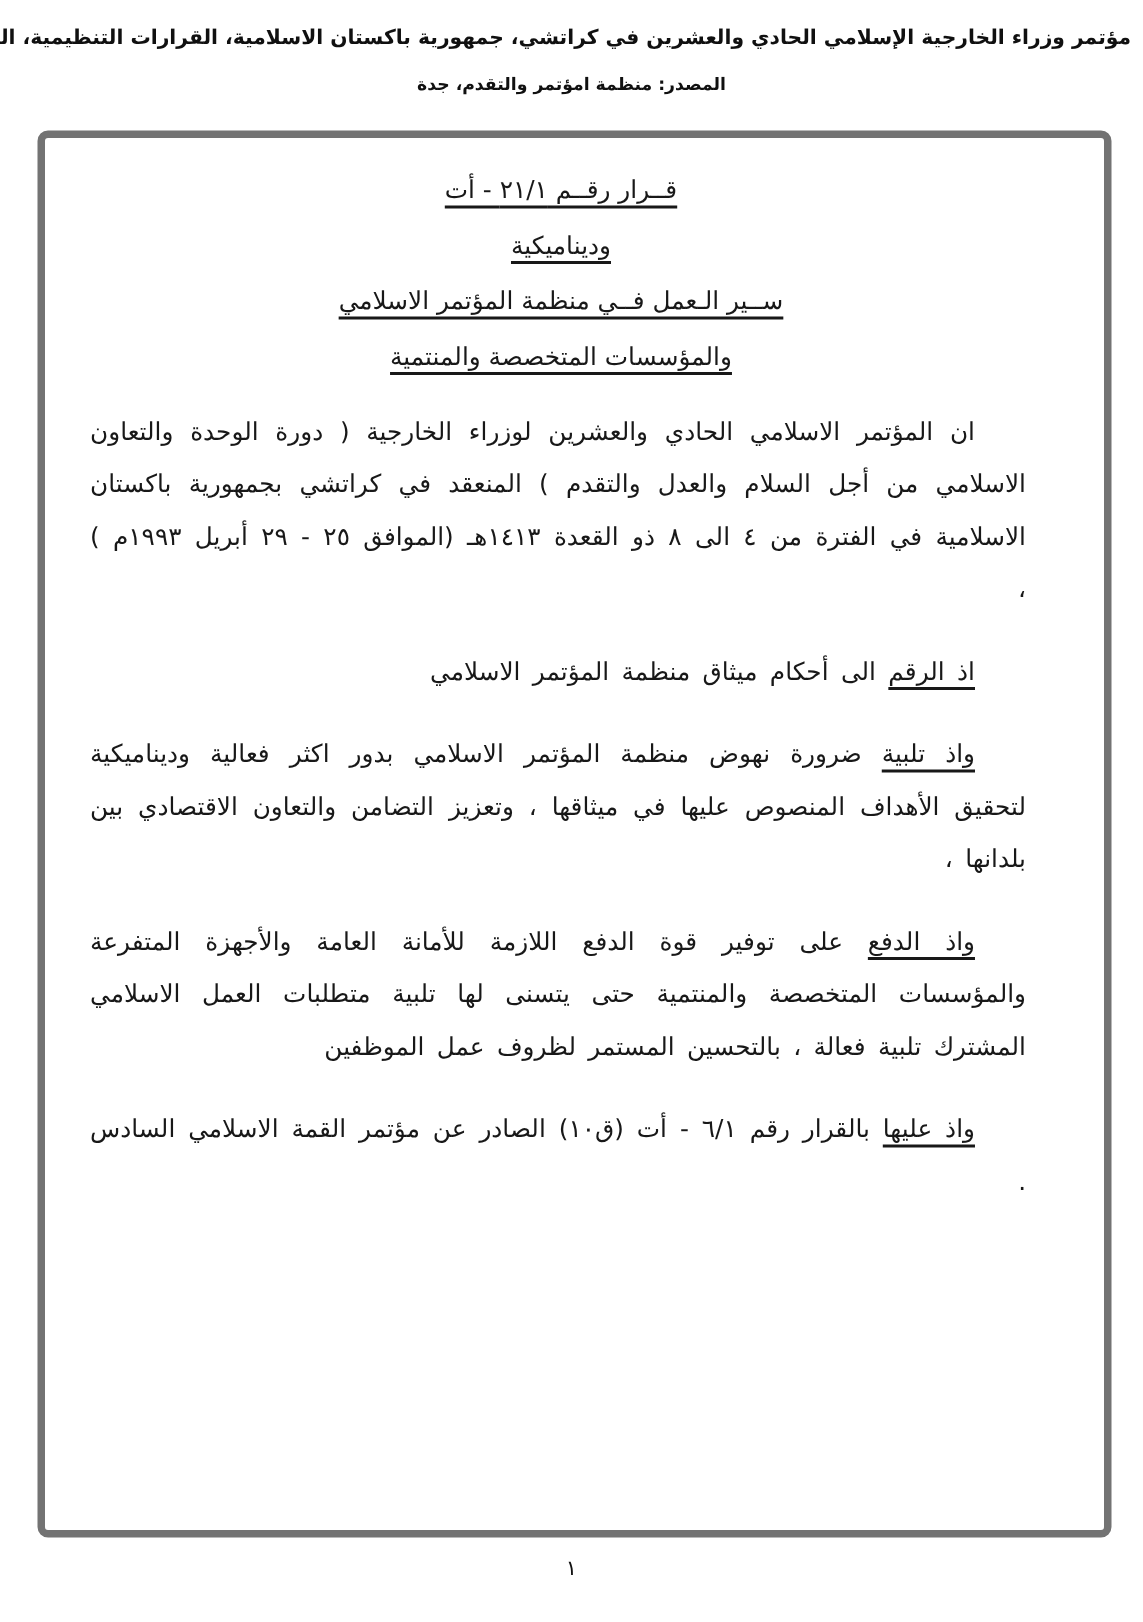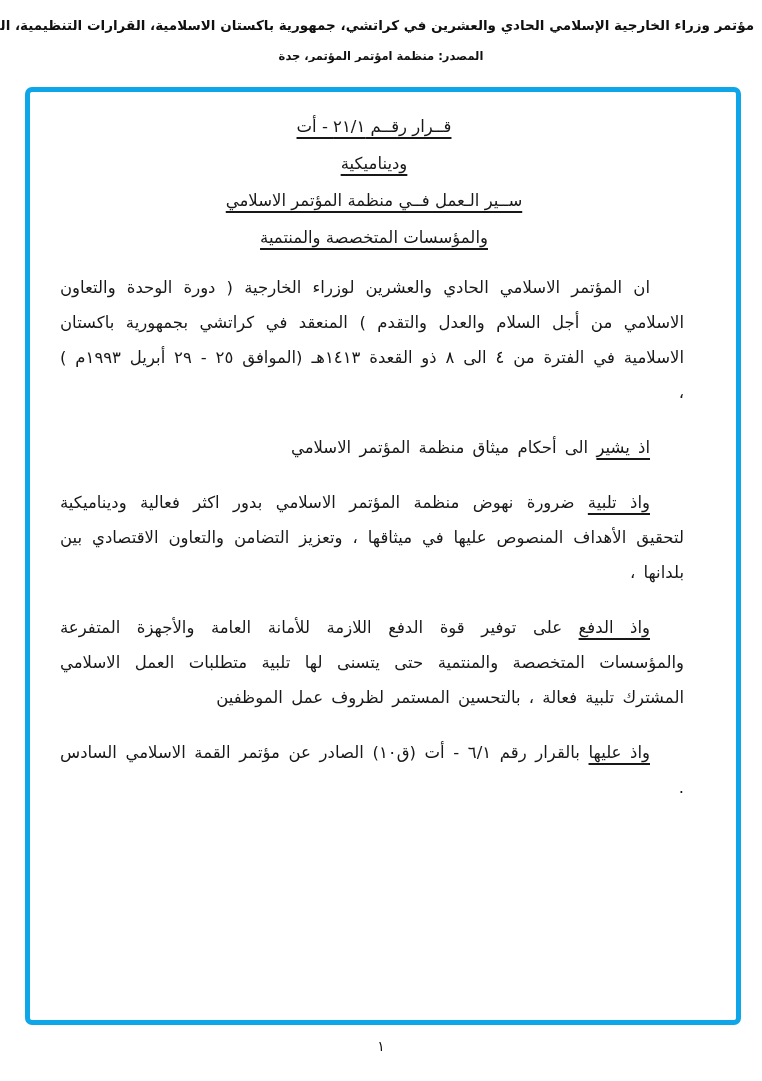--- a/index.html
+++ b/index.html
@@ -22,21 +22,21 @@
     position: absolute; top: 49px; left: 0; right: 0;
     direction: rtl; text-align: center;
     font-size: 11.5px; font-weight: bold;
     color: #101010;
   }
   .frame {
     position: absolute;
     left: 25px; top: 87px;
     width: 716px; height: 938px;
     box-sizing: border-box;
-    border: 5px solid #0ea5e9;
+    border: 5px solid #737373;
     border-radius: 7px;
     background: #ffffff;
   }
   .content {
     position: absolute;
     top: 16px; right: 48px; left: 30px; bottom: 8px;
     direction: rtl;
   }
   .title-block { text-align: center; margin-bottom: 14px; }
   .title-line {
@@ -70,35 +70,35 @@
     position: absolute; top: 1038px; left: 0; right: 0;
     text-align: center;
     font-size: 14px;
     color: #101010;
   }
 </style>
 </head>
 <body>
 
 <div class="hdr1">مؤتمر وزراء الخارجية الإسلامي الحادي والعشرين في كراتشي، جمهورية باكستان الاسلامية، القرارات التنظيمية، القرار الرقم ٢١/١-أت</div>
-<div class="hdr2">المصدر: منظمة امؤتمر المؤتمر، جدة</div>
+<div class="hdr2">المصدر: منظمة امؤتمر والتقدم، جدة</div>
 
 <div class="frame">
   <div class="content">
 
     <div class="title-block">
       <div class="title-line"><span class="u">قــرار رقــم ٢١/١ - أت</span></div>
       <div class="title-line"><span class="u">وديناميكية</span></div>
       <div class="title-line"><span class="u">ســير الـعمل فــي منظمة المؤتمر الاسلامي</span></div>
       <div class="title-line"><span class="u">والمؤسسات المتخصصة والمنتمية</span></div>
     </div>
 
     <p class="para"><span class="lead"></span><span>ان المؤتمر الاسلامي الحادي والعشرين لوزراء الخارجية ( دورة الوحدة والتعاون الاسلامي من أجل السلام والعدل والتقدم ) المنعقد في كراتشي بجمهورية باكستان الاسلامية في الفترة من ٤ الى ٨ ذو القعدة ١٤١٣هـ (الموافق ٢٥ - ٢٩ أبريل ١٩٩٣م ) ،</span></p>
 
-    <p class="para"><span class="lead">اذ يشير</span><span> الى أحكام ميثاق منظمة المؤتمر الاسلامي</span></p>
+    <p class="para"><span class="lead">اذ الرقم</span><span> الى أحكام ميثاق منظمة المؤتمر الاسلامي</span></p>
 
 
     <p class="para"><span class="lead">واذ تلبية</span><span> ضرورة نهوض منظمة المؤتمر الاسلامي بدور اكثر فعالية وديناميكية لتحقيق الأهداف المنصوص عليها في ميثاقها ، وتعزيز التضامن والتعاون الاقتصادي بين بلدانها ،</span></p>
 
     <p class="para"><span class="lead">واذ الدفع</span><span> على توفير قوة الدفع اللازمة للأمانة العامة والأجهزة المتفرعة والمؤسسات المتخصصة والمنتمية حتى يتسنى لها تلبية متطلبات العمل الاسلامي المشترك تلبية فعالة ، بالتحسين المستمر لظروف عمل الموظفين</span></p>
 
     <p class="para"><span class="lead">واذ عليها</span><span> بالقرار رقم ٦/١ - أت (ق١٠) الصادر عن مؤتمر القمة الاسلامي السادس .</span></p>
 
   </div>
 </div>

